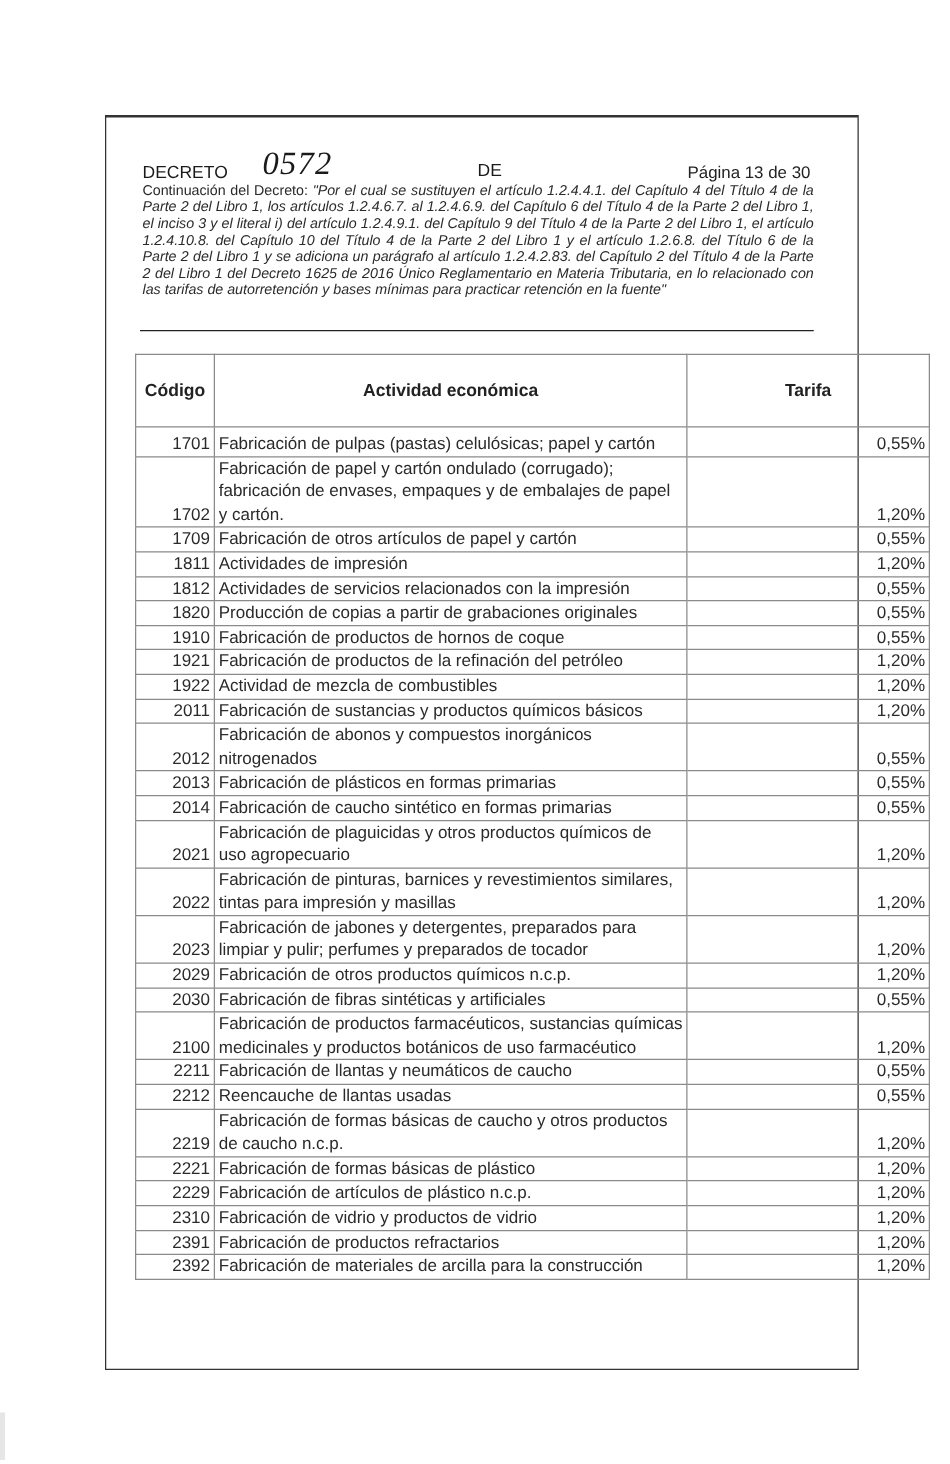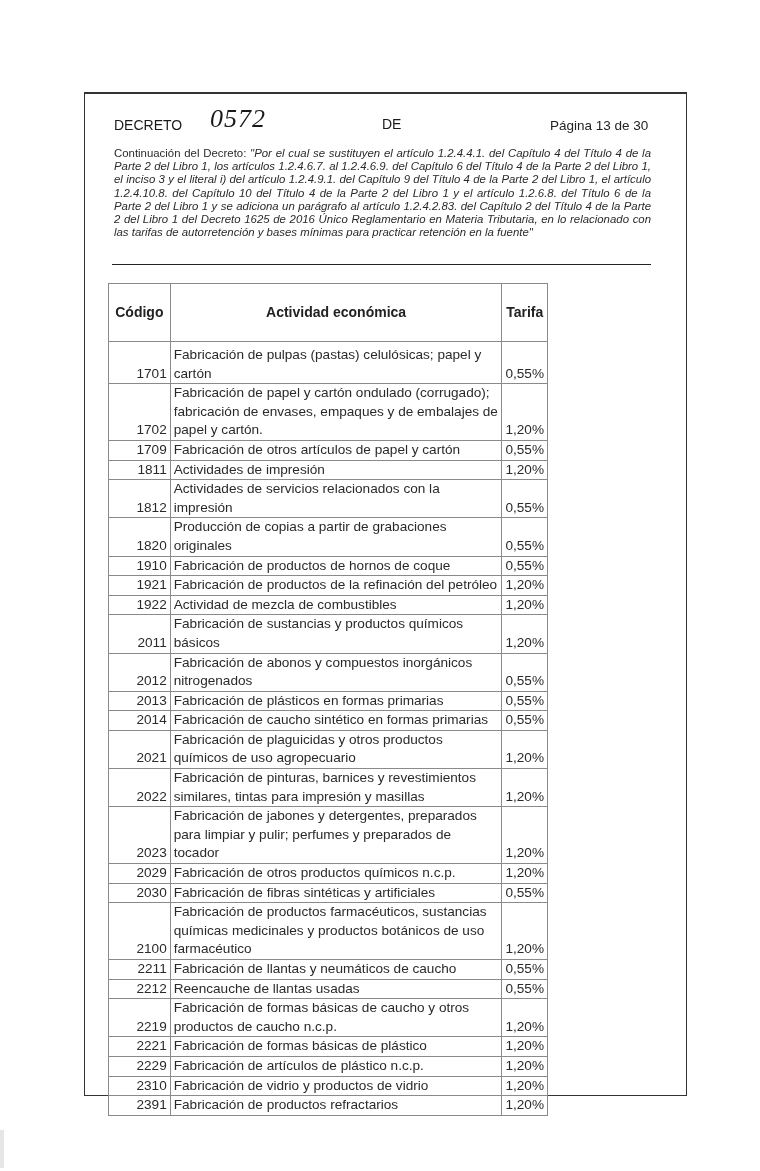--- a/index.html
+++ b/index.html
@@ -1,27 +1,27 @@
 <!DOCTYPE html>
 <html><head>
 <meta charset="utf-8">
 <style>
   html, body { margin:0; padding:0; background:#ffffff; }
   body { width:760px; height:1171px; position:relative; overflow:hidden; font-family:"Liberation Sans", sans-serif; color:#222; }
   .frame { position:absolute; left:84px; top:92px; width:603px; height:1004px; border:1.5px solid #333; border-top-width:2px; box-sizing:border-box; }
-  .hdr { position:absolute; top:112px; left:0; width:760px; height:30px; }
+  .hdr { position:absolute; top:124px; left:0; width:760px; height:30px; }
   .hdr .decreto { position:absolute; left:114px; top:5px; font-size:14px; color:#1a1a1a; }
   .hdr .num { position:absolute; left:210px; top:-8px; font-family:"Liberation Serif", serif; font-size:26px; letter-spacing:1px; color:#1a1a1a;font-style:italic; }
   .hdr .de { position:absolute; left:382px; top:4px; font-size:14px; color:#1a1a1a; }
   .hdr .page { position:absolute; left:550px; top:6px; font-size:13.5px; color:#222; }
   .cont { position:absolute; left:114px; top:147px; width:537px; font-size:11.4px; line-height:13.2px; color:#2a2a2a; text-align:justify; }
   .cont .lead { font-style:normal;margin-top:40px; }
   .cont .q { font-style:italic; }
   .rule { position:absolute; left:112px; top:264px; width:539px; height:0; border-top:1.6px solid #222; }
-  table.t { position:absolute; left:108px; top:283px; width:440px; border-collapse:collapse; font-size:13.6px; color:#2a2a2a; }
+  table.t { position:absolute; left:108px; top:283px; width:636px; border-collapse:collapse; font-size:13.6px; color:#2a2a2a; }
   table.t td, table.t th { border:1px solid #8a8a8a; padding:0 3px; vertical-align:bottom; line-height:18.6px; }
   table.t th { font-weight:bold; height:57px; vertical-align:middle; font-size:14px; color:#222; }
   table.t td.code { width:56px; text-align:right; padding-right:3px; }
   table.t td.act { width:371px; padding-left:3px; }
   table.t td.tar { text-align:right; padding-right:3px; }
   table.t tr.first td { padding-top:4px; }
   .scanmark { position:absolute; left:0; top:1130px; width:4px; height:38px; background:#e6e6e6; }
 </style>
 </head>
 <body>
@@ -170,16 +170,21 @@
       <tr>
         <td class="code">2310</td>
         <td class="act">Fabricación de vidrio y productos de vidrio</td>
         <td class="tar">1,20%</td>
       </tr>
       <tr>
         <td class="code">2391</td>
         <td class="act">Fabricación de productos refractarios</td>
         <td class="tar">1,20%</td>
       </tr>
+      <tr>
+        <td class="code">2392</td>
+        <td class="act">Fabricación de materiales de arcilla para la construcción</td>
+        <td class="tar">1,20%</td>
+      </tr>
     </tbody>
 </table>
 
 <div class="scanmark"></div>
 
 </body></html>

